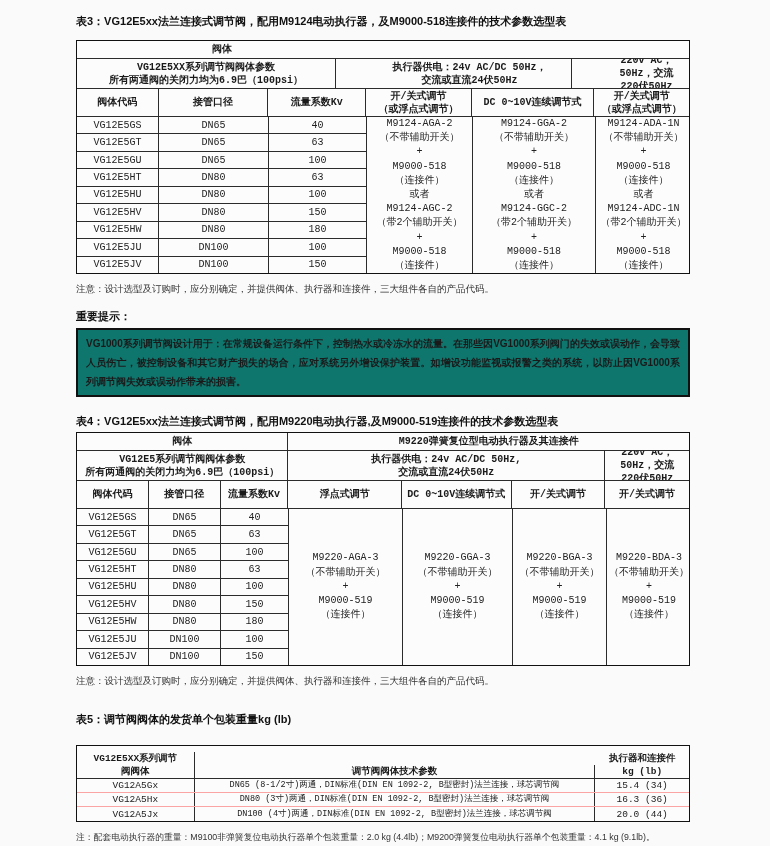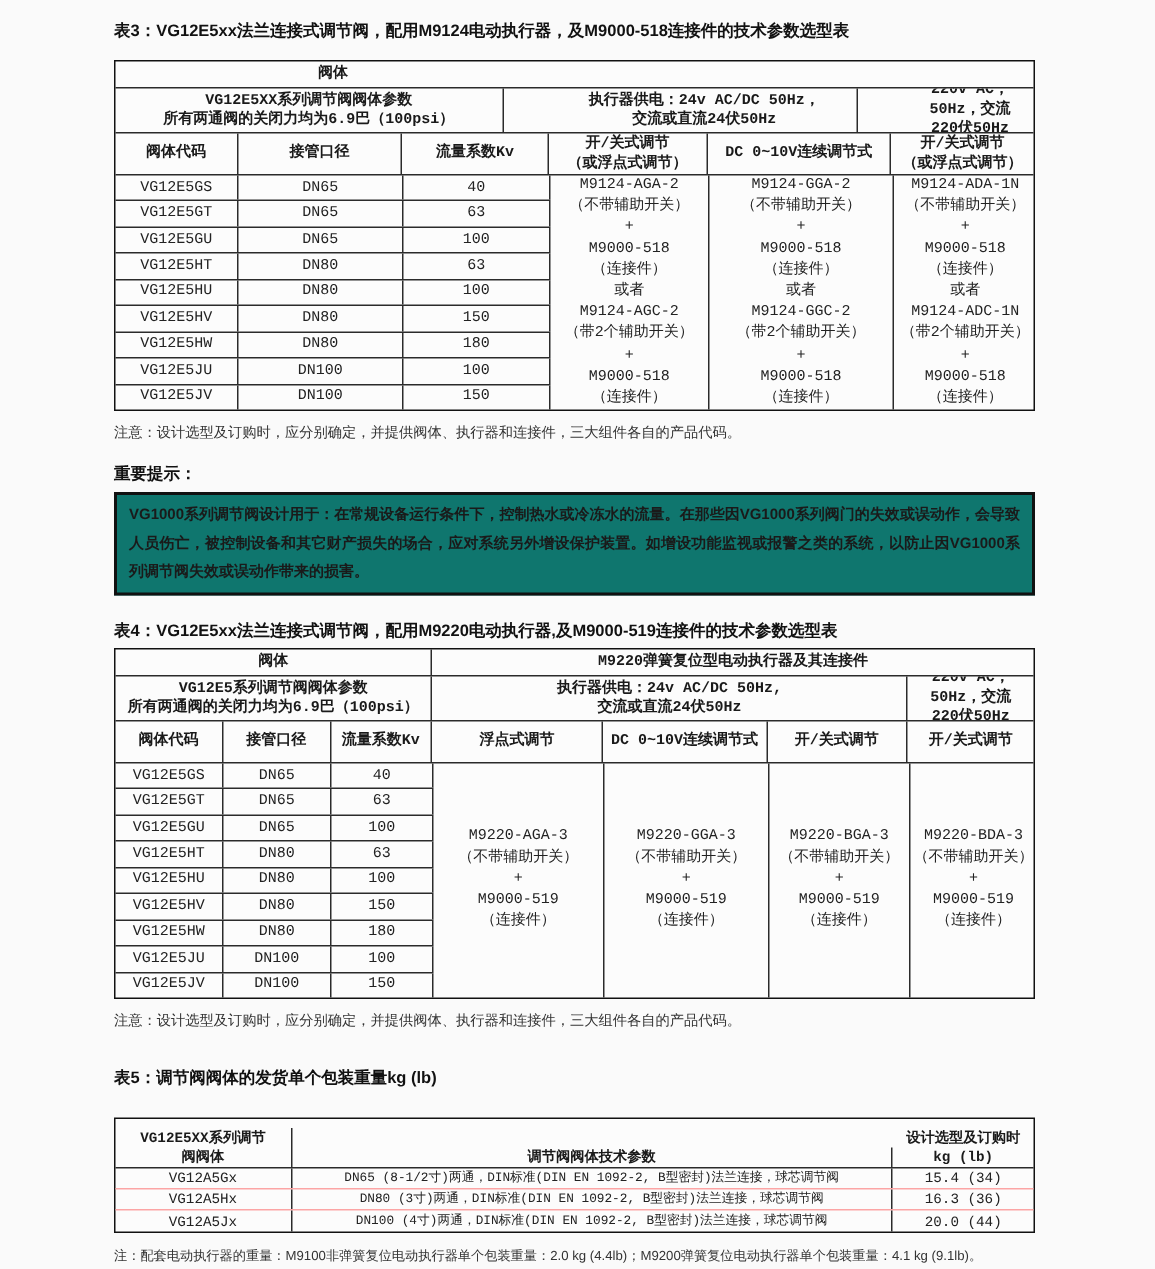--- a/index.html
+++ b/index.html
@@ -328,21 +328,21 @@
 
   <div class="note">注意：设计选型及订购时，应分别确定，并提供阀体、执行器和连接件，三大组件各自的产品代码。</div>
 
   <div class="sec-title mt-title5">表5：调节阀阀体的发货单个包装重量kg (lb)</div>
 
   <div class="tbl t5">
     <div class="row rh">
       <div class="cell hd w-c1">VG12E5XX系列调节
 阀阀体</div>
       <div class="cell hd w-c2">调节阀阀体技术参数</div>
-      <div class="cell hd w-c3">设计选型及订购时
+      <div class="cell hd w-c3">执行器和连接件
 kg (lb)</div>
     </div>
 
       <div class="drow">
         <div class="cell w-c1">VG12A5Gx</div>
         <div class="cell desc w-c2">DN65 (8-1/2寸)两通，DIN标准(DIN EN 1092-2, B型密封)法兰连接，球芯调节阀</div>
         <div class="cell w-c3">15.4 (34)</div>
       </div>
 
       <div class="drow">

